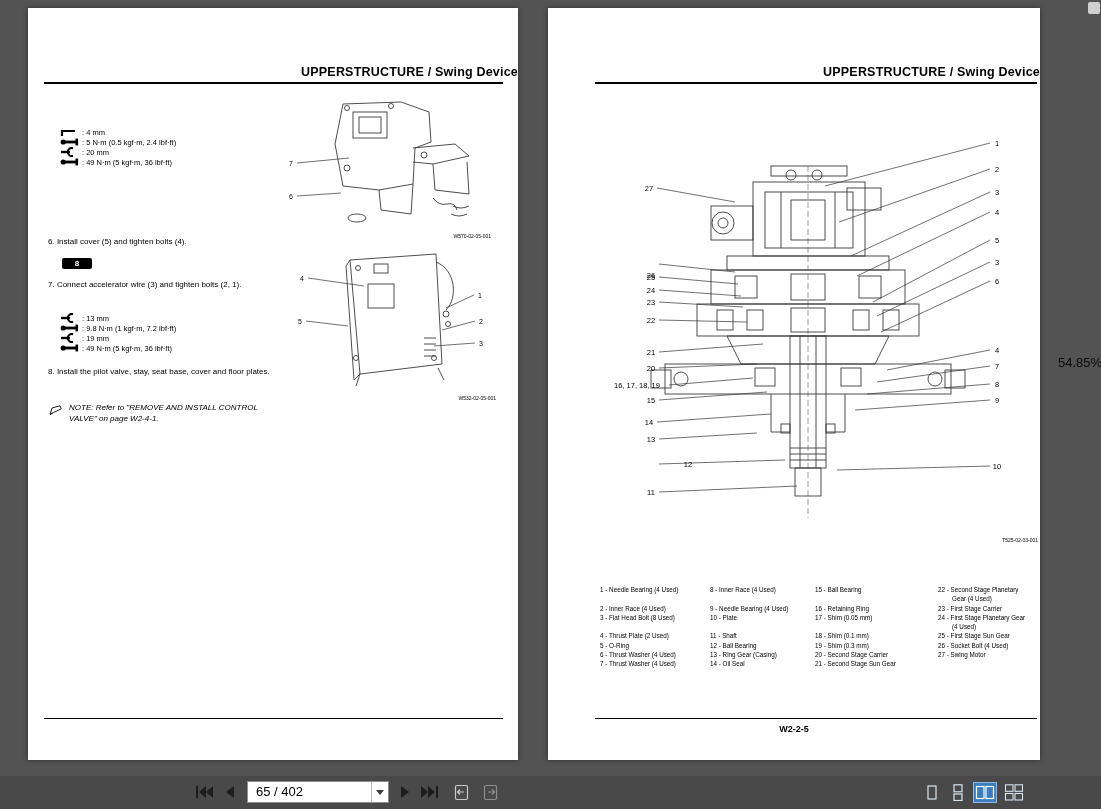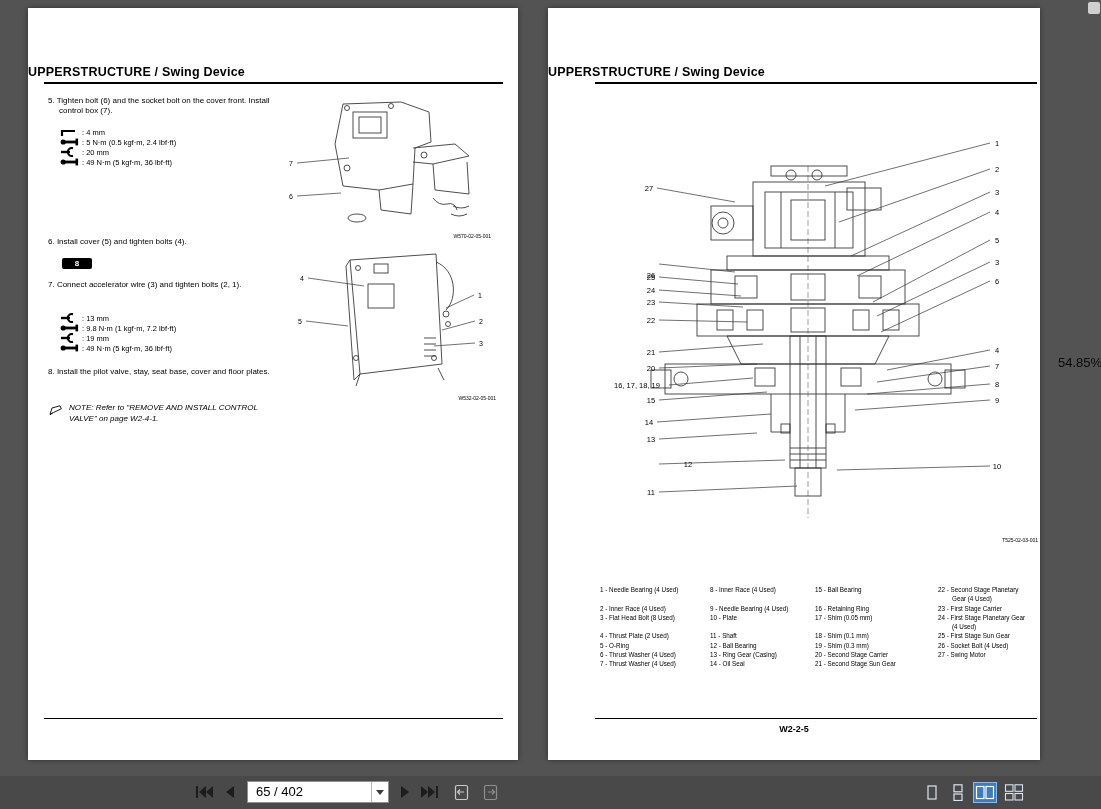--- a/index.html
+++ b/index.html
@@ -2,21 +2,21 @@
 <html><head>
 <meta charset="utf-8">
 <style>
   *{box-sizing:border-box;margin:0;padding:0}
   body{margin:0;background:#333}
   #viewport{position:relative;width:1101px;height:809px;background:#535353;overflow:hidden;
     font-family:"Liberation Sans",sans-serif;color:#000}
   .page{position:absolute;top:8px;height:752px;background:#fff;box-shadow:0 0 5px rgba(0,0,0,.45)}
   #page-left{left:28px;width:490px}
   #page-right{left:548px;width:492px}
-  .page-header{position:absolute;top:57px;left:0;right:0;text-align:left;font-size:12.5px;font-weight:bold;letter-spacing:.2px}
+  .page-header{position:absolute;top:57px;left:0;right:0;text-align:right;font-size:12.5px;font-weight:bold;letter-spacing:.2px}
   .header-rule{position:absolute;top:74px;height:2px;background:#000}
   #page-left .header-rule{left:16px;right:15px}
   #page-right .header-rule{left:47px;right:3px}
   .footer-rule{position:absolute;top:710px;height:1px;background:#000}
   #page-left .footer-rule{left:16px;right:15px}
   #page-right .footer-rule{left:47px;right:3px}
   .page-footer{position:absolute;top:716px;left:0;right:0;text-align:center;font-size:9px;font-weight:bold}
 
   
   .step{position:absolute;left:20px;width:240px;font-size:8px;line-height:10px;text-indent:-11px;padding-left:11px}
@@ -63,21 +63,20 @@
 </style>
 </head>
 <body>
 
 <div id="viewport">
 
   <div class="page" id="page-left">
     <div class="page-header">UPPERSTRUCTURE / Swing Device</div>
     <div class="header-rule"></div>
 
-    <div class="step" id="step5">5. Tighten bolt (6) and the socket bolt on the cover front. Install control box (7).</div>
 
     <div class="spec-group" id="specs1">
       <div class="spec-row">
         <span class="spec-icon">
           <svg width="18" height="9" viewBox="0 0 18 9">
               <path d="M2,8 V3 H15" stroke="#000" stroke-width="2.2" fill="none"></path>
             </svg>
           </span>
         <span class="spec-text">: 4 mm</span>
       </div>

